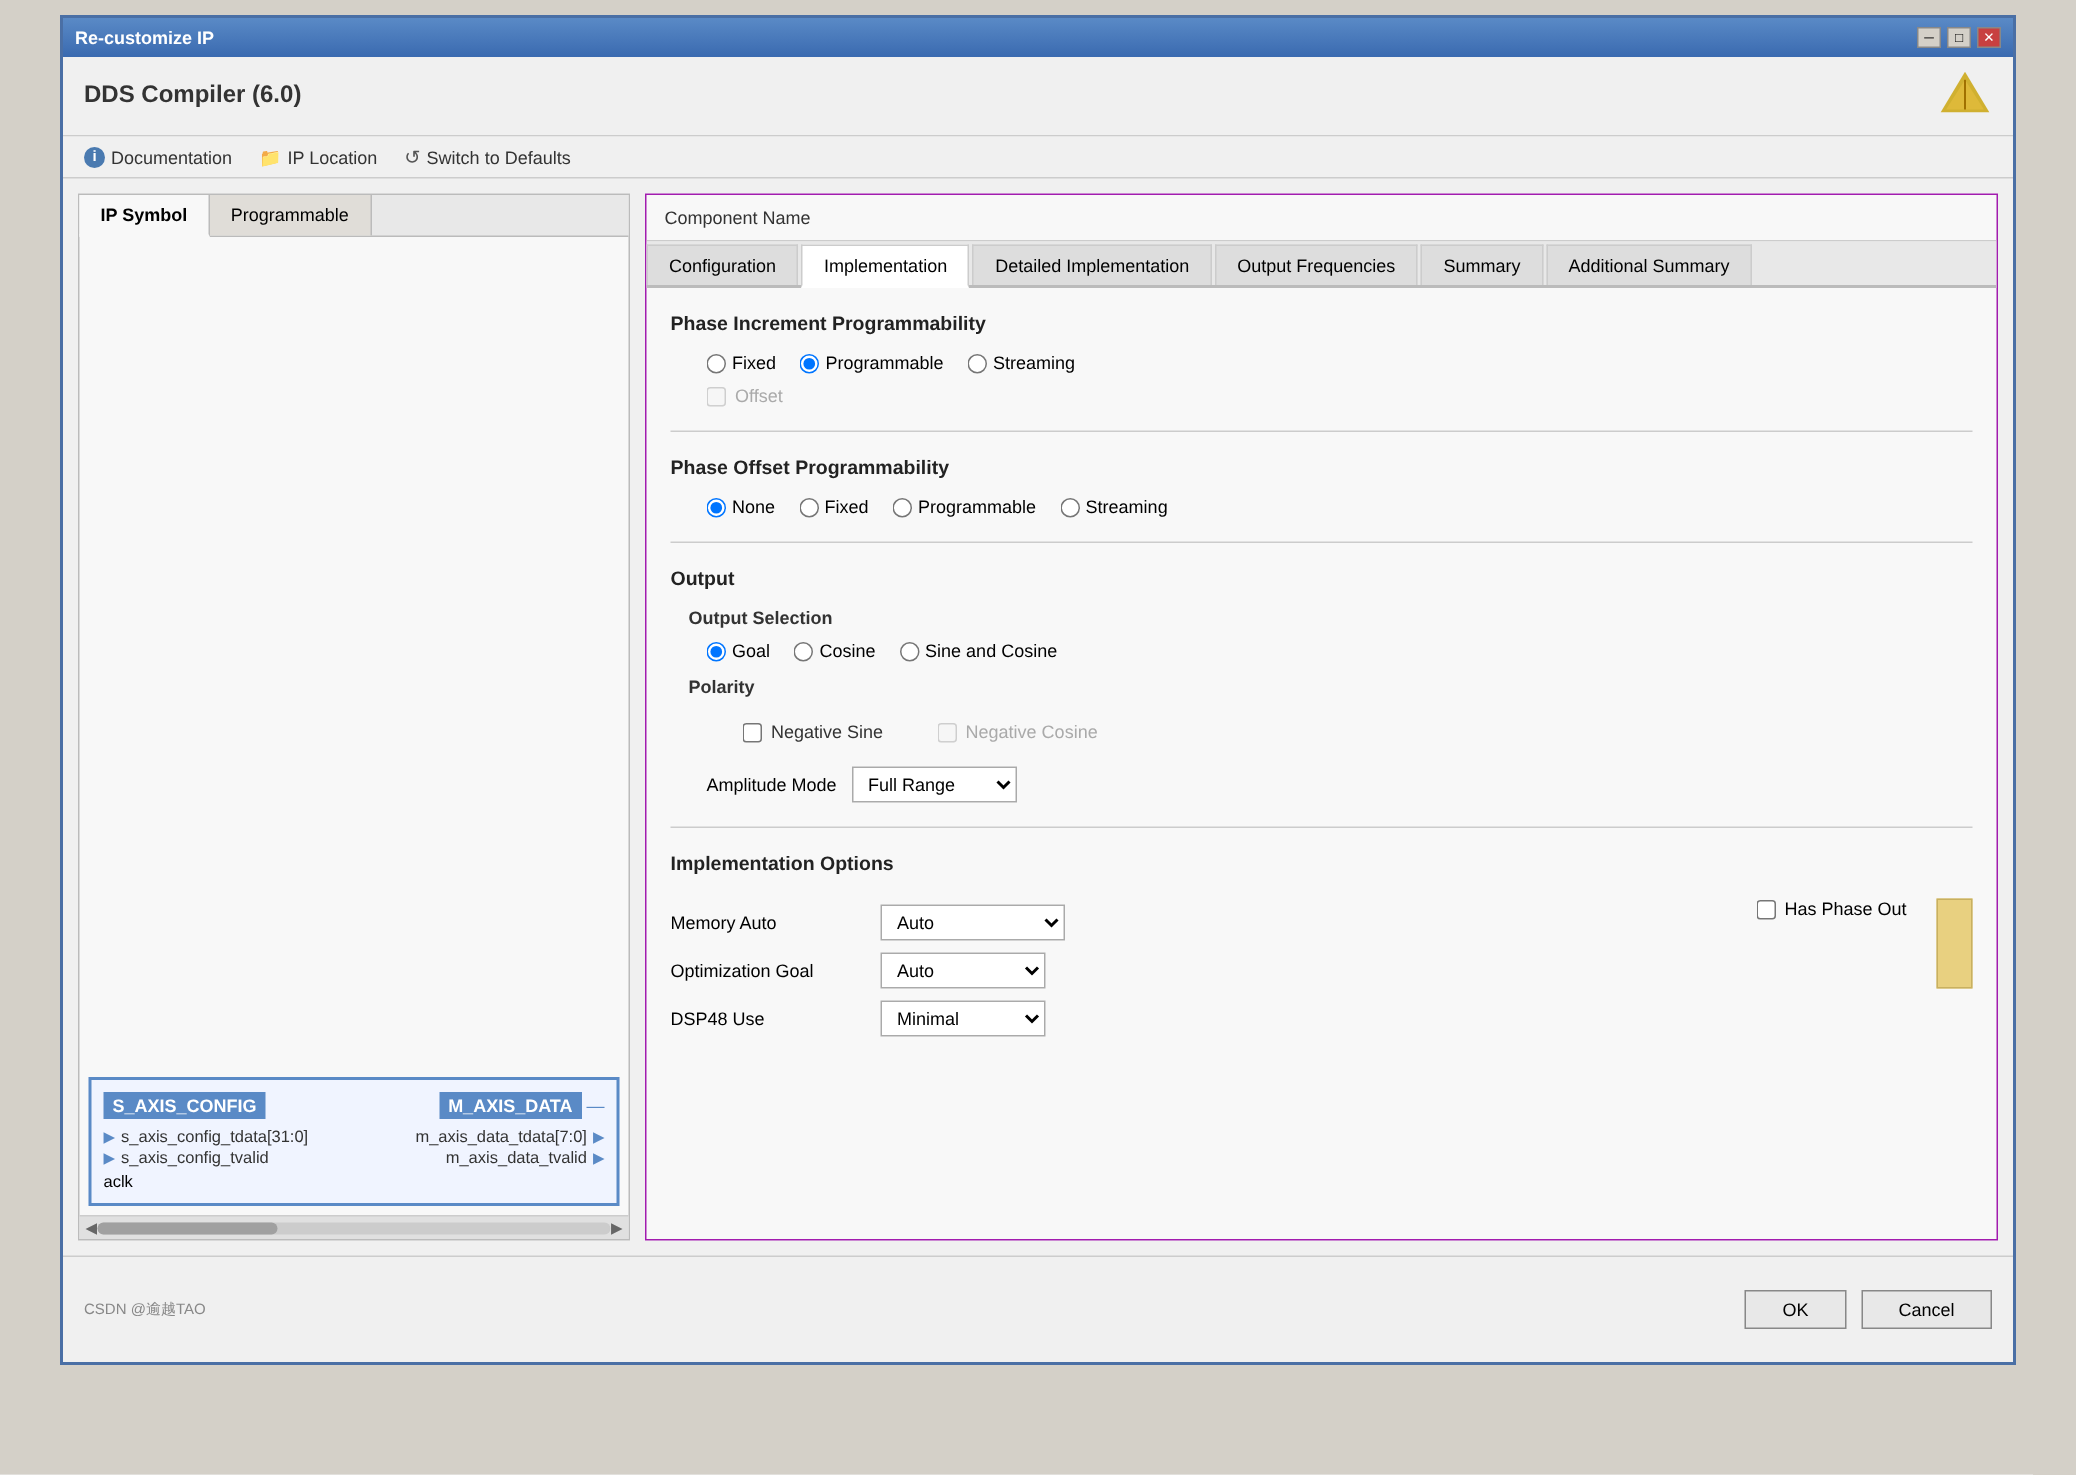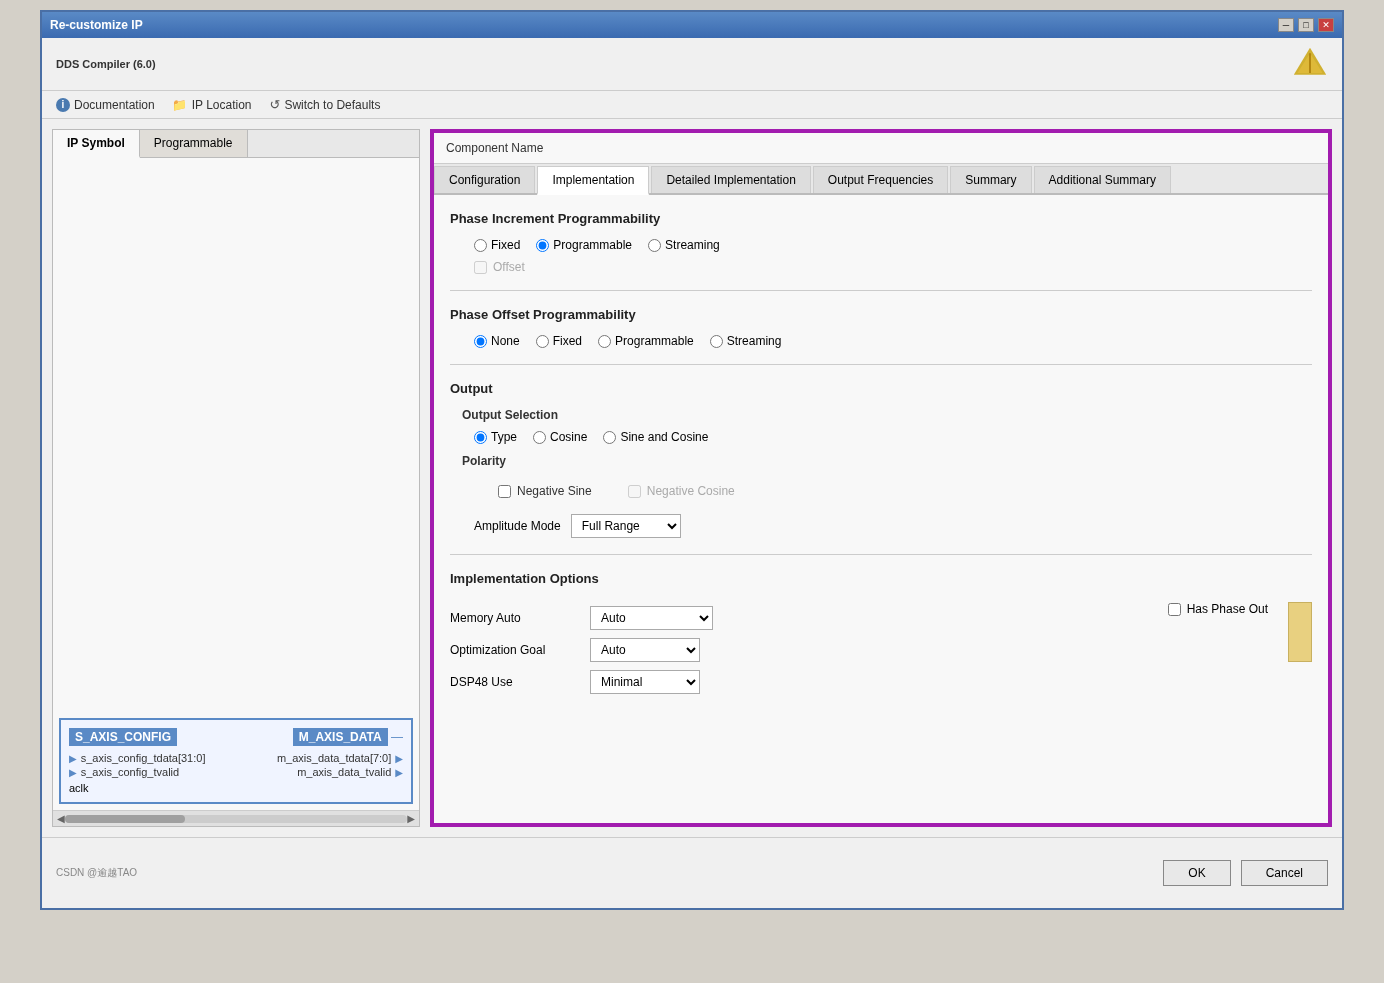--- a/index.html
+++ b/index.html
@@ -57,21 +57,21 @@
     }
     .app-header {
       background: #f0f0f0;
       border-bottom: 1px solid #ccc;
       padding: 8px 14px;
       display: flex;
       align-items: center;
       justify-content: space-between;
     }
     .app-title {
-      font-size: 11px;
+      font-size: 16px;
       font-weight: bold;
       color: #333;
     }
     .app-logo {
       width: 36px;
       height: 36px;
     }
     .toolbar {
       background: #f0f0f0;
       border-bottom: 1px solid #ccc;
@@ -210,21 +210,21 @@
       width: 120px;
       height: 8px;
       background: #a0a0a0;
       border-radius: 4px;
       position: absolute;
       left: 0;
     }
     
     .right-panel {
       flex: 1;
-      border: 4px solid #a21caf;
+      border: 1px solid #a21caf;
       background: #f8f8f8;
       display: flex;
       flex-direction: column;
       overflow: hidden;
       justify-content: space-between;
     }
     .component-name-row {
       display: flex;
       align-items: center;
       padding: 8px 12px;
@@ -581,21 +581,21 @@
 
           <hr class="section-divider">
 
           <div>
             <div class="section-title">Output</div>
 
             <div class="subsection-title">Output Selection</div>
             <div class="radio-group">
               <label class="radio-item">
                 <input type="radio" name="output_sel" checked="" style="">
-                <span>Type</span>
+                <span>Goal</span>
               </label>
               <label class="radio-item">
                 <input type="radio" name="output_sel" style="">
                 <span>Cosine</span>
               </label>
               <label class="radio-item">
                 <input type="radio" name="output_sel" style="">
                 <span>Sine and Cosine</span>
               </label>
             </div>

